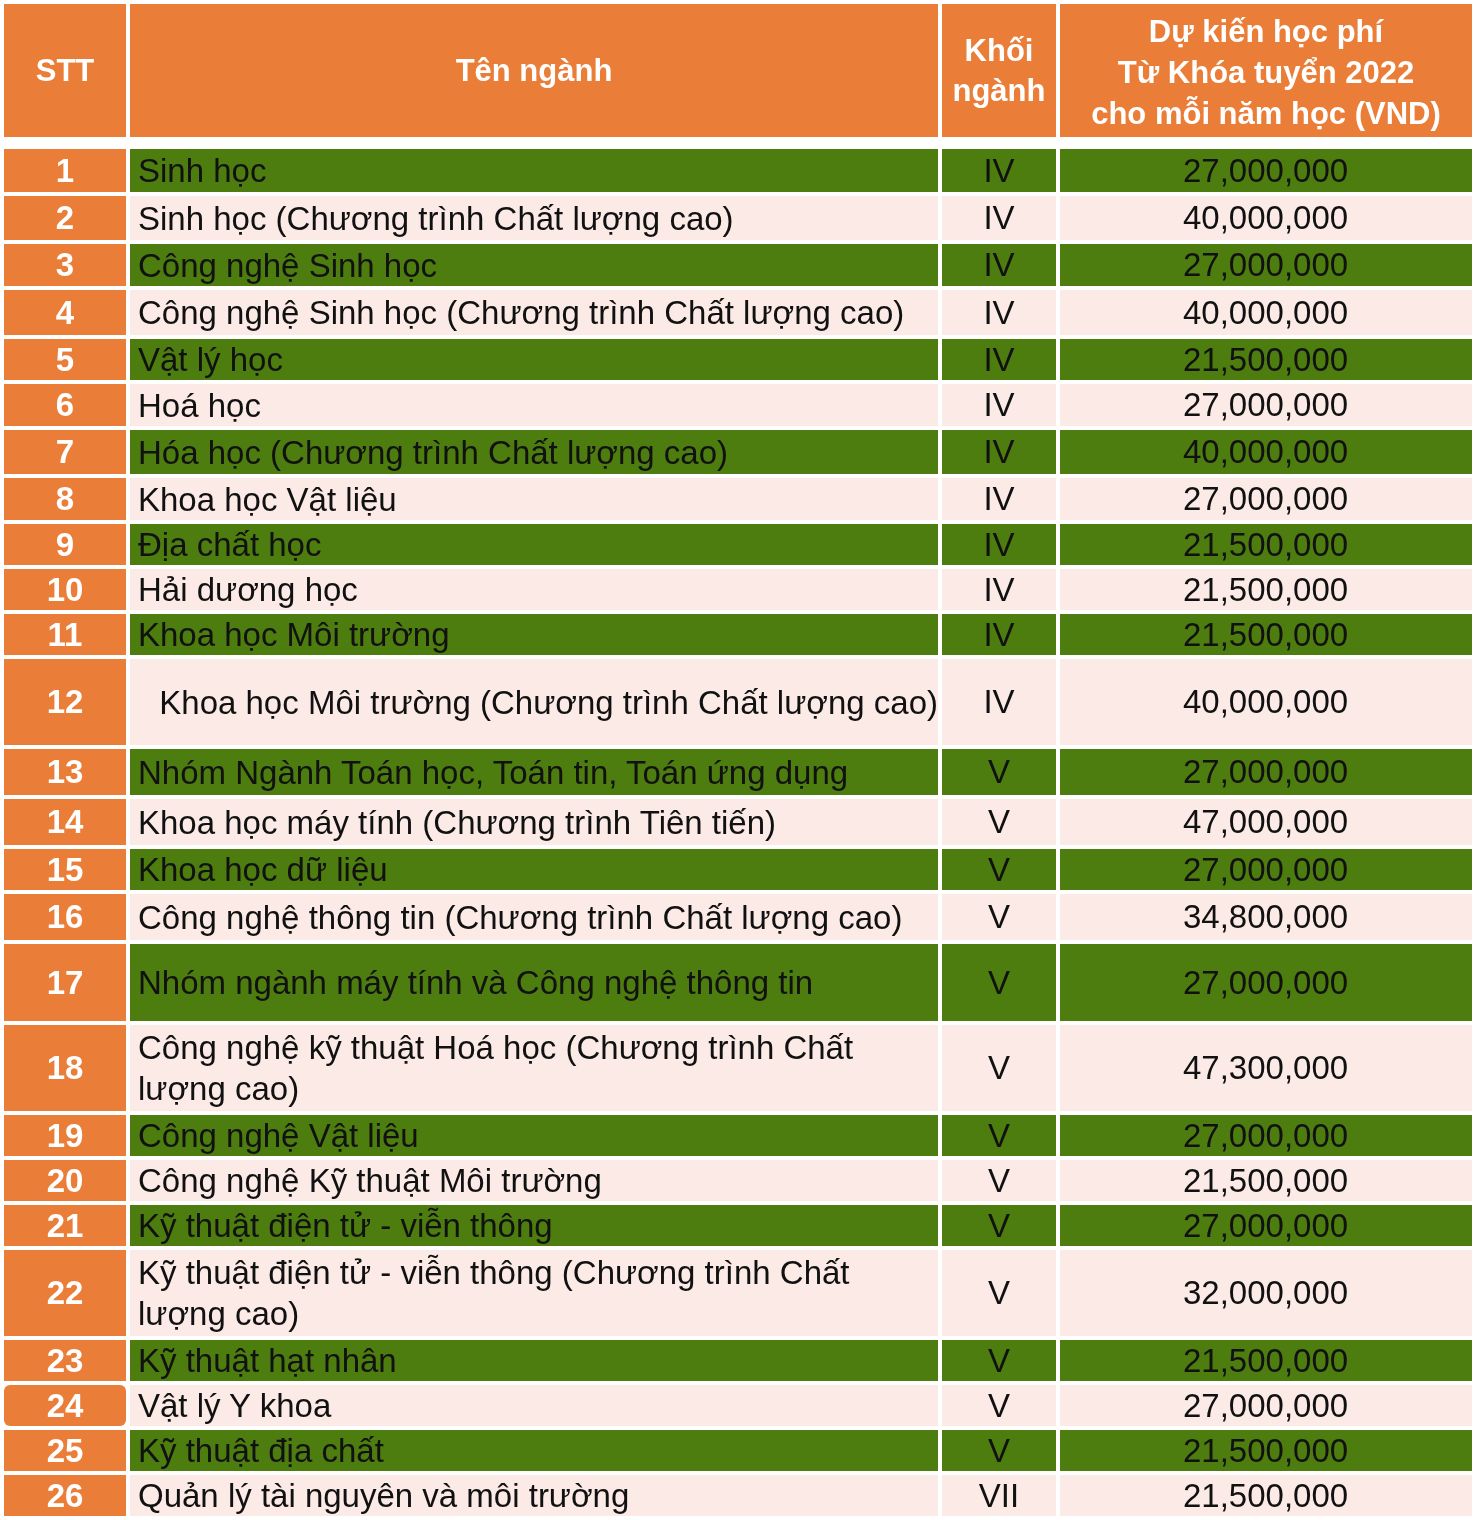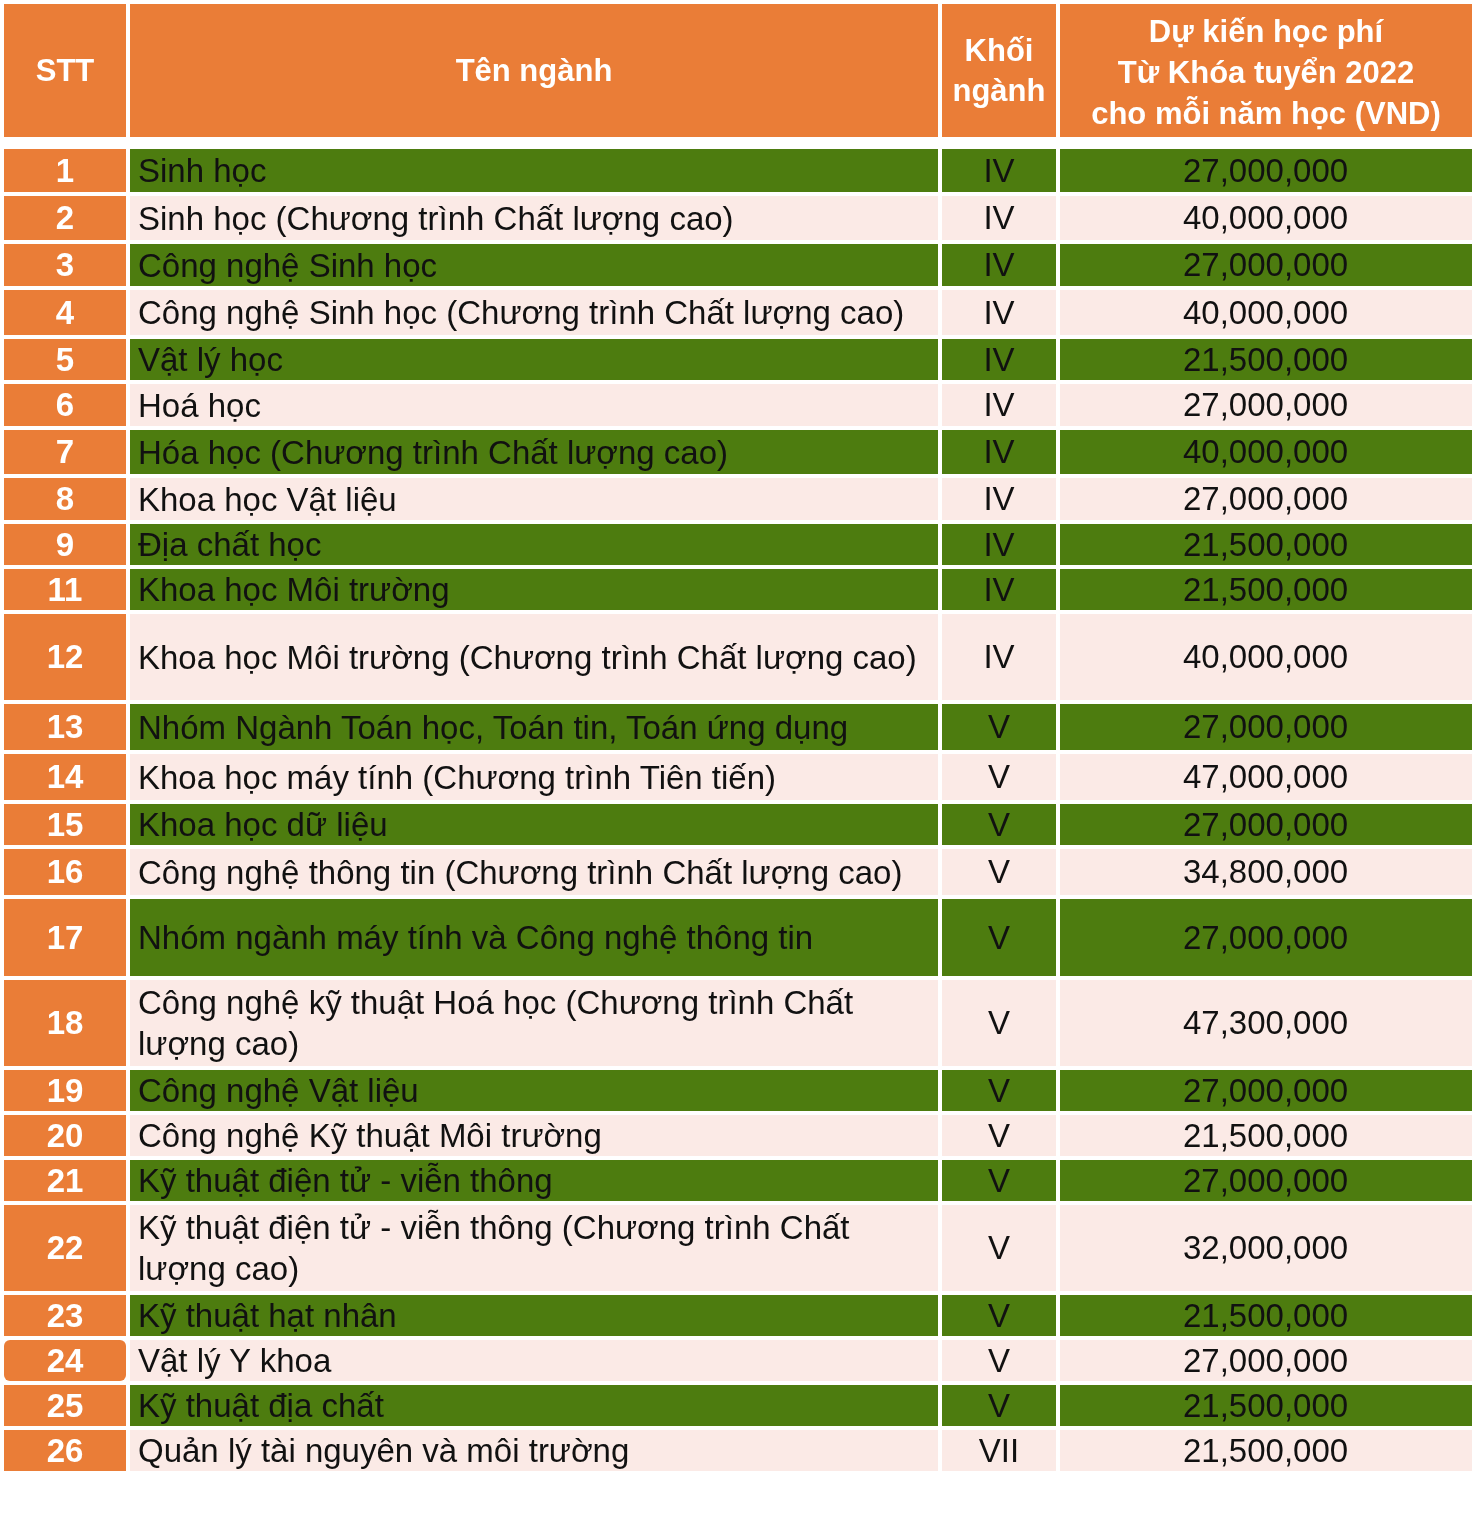--- a/index.html
+++ b/index.html
@@ -106,29 +106,35 @@
     <td class="name" style="height: 42px;">Khoa học Vật liệu</td>
     <td class="block" style="height: 42px;">IV</td>
     <td class="fee" style="height: 42px;">27,000,000</td>
   </tr>
       <tr class="row odd" style="height: 41px;">
     <td class="stt" style="height: 41px;">9</td>
     <td class="name" style="height: 41px;">Địa chất học</td>
     <td class="block" style="height: 41px;">IV</td>
     <td class="fee" style="height: 41px;">21,500,000</td>
   </tr>
+      <tr class="row even" style="height: 41px;">
+    <td class="stt" style="height: 41px;">10</td>
+    <td class="name" style="height: 41px;">Hải dương học</td>
+    <td class="block" style="height: 41px;">IV</td>
+    <td class="fee" style="height: 41px;">21,500,000</td>
+  </tr>
       <tr class="row odd" style="height: 41px;">
     <td class="stt" style="height: 41px;">11</td>
     <td class="name" style="height: 41px;">Khoa học Môi trường</td>
     <td class="block" style="height: 41px;">IV</td>
     <td class="fee" style="height: 41px;">21,500,000</td>
   </tr>
       <tr class="row even" style="height: 86px;">
     <td class="stt" style="height: 86px;">12</td>
-    <td class="name" style="height: 86px;">Khoa học Môi trường (Chương trình Chất lượng cao)</td>
+    <td class="name" style="height: 86px; text-align: right;">Khoa học Môi trường (Chương trình Chất lượng cao)</td>
     <td class="block" style="height: 86px;">IV</td>
     <td class="fee" style="height: 86px;">40,000,000</td>
   </tr>
       <tr class="row odd" style="height: 46px;">
     <td class="stt" style="height: 46px;">13</td>
     <td class="name" style="height: 46px;">Nhóm Ngành Toán học, Toán tin, Toán ứng dụng</td>
     <td class="block" style="height: 46px;">V</td>
     <td class="fee" style="height: 46px;">27,000,000</td>
   </tr>
       <tr class="row even" style="height: 46px;">

